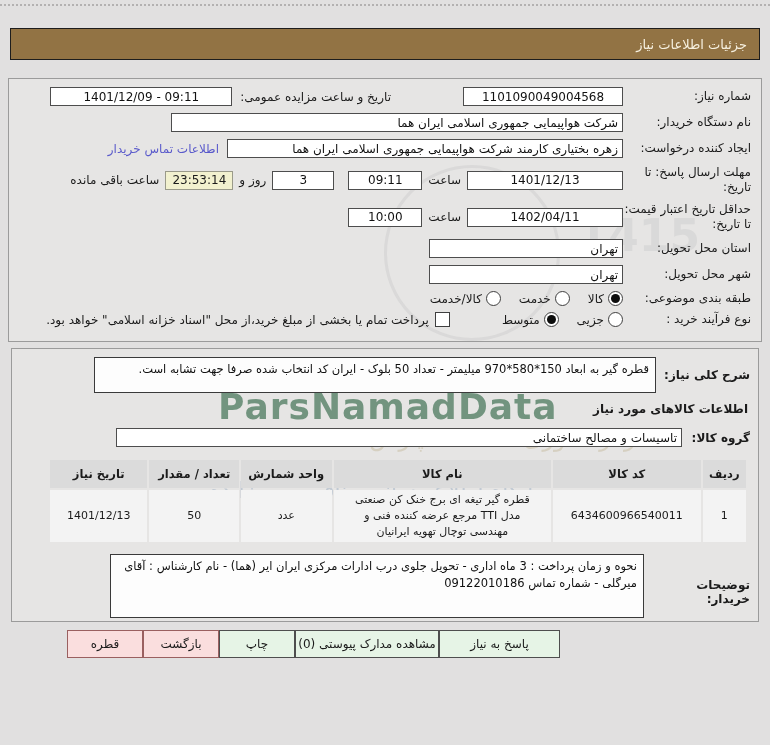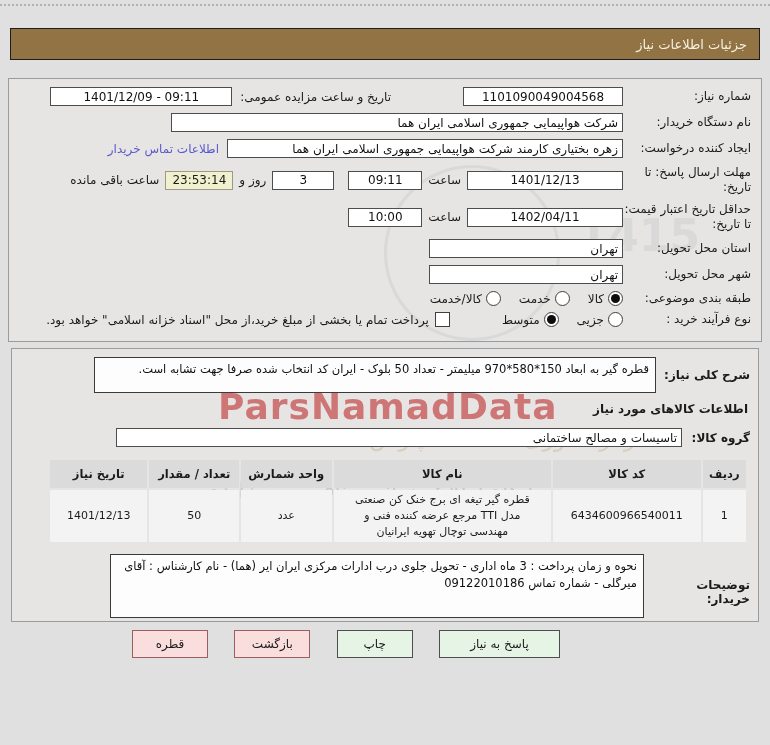--- a/index.html
+++ b/index.html
@@ -51,21 +51,21 @@
   table.goods td{background:#f3f3f3;font-size:11px;height:42px;padding:2px 17px;text-align:center;vertical-align:middle;}
   td.namecell{text-align:center;line-height:1.45;}
   .btnbar{position:absolute;top:630px;right:210px;left:132px;display:flex;align-items:center;justify-content:space-between;}
   .btn{
     height:26px;border:1px solid #4e4e4e;display:flex;align-items:center;justify-content:center;
     padding:0 12px;font-size:12px;cursor:pointer;white-space:nowrap;
   }
   .btn.green{background:var(--c-green,#e6f4e6);}
   .btn.pink{background:var(--c-pink,#fadede);border-color:#9a6060;}
   .wm{position:absolute;pointer-events:none;z-index:1;}
-  .wm-brand{top:386px;left:218px;font-size:36px;font-weight:bold;color:#b91c1c;opacity:.55;direction:ltr;letter-spacing:1px;}
+  .wm-brand{top:386px;left:218px;font-size:36px;font-weight:bold;color:#14532d;opacity:.55;direction:ltr;letter-spacing:1px;}
   .wm-callig{top:424px;right:120px;font-size:24px;color:#c9bfa6;opacity:.55;}
   .wm-blue{top:478px;right:230px;font-size:22px;color:#9fb0c4;opacity:.5;}
   .wm-phone{top:508px;right:300px;font-size:22px;color:#9fb0c4;opacity:.45;direction:ltr;}
   .wm-circle{top:165px;right:210px;width:170px;height:170px;border:3px solid #cecece;border-radius:50%;opacity:.5;}
   .wm-digits{top:210px;right:70px;font-size:44px;font-weight:bold;color:#d2d2d2;opacity:.6;direction:ltr;}
 </style>
 </head>
 <body>
 
 <div class="top-dots"></div>
@@ -202,16 +202,17 @@
 
   <div class="row" style="align-items:flex-start;margin:10px 0 0">
     <span class="blbl" style="width:100px;padding-top:24px">توضیحات خریدار:</span>
     <textarea class="descbox" style="width: 534px; height: 64px;" readonly="">نحوه و زمان پرداخت : 3 ماه اداری - تحویل جلوی درب ادارات مرکزی ایران ایر (هما) - نام کارشناس : آقای میرگلی - شماره تماس 09122010186</textarea>
   </div>
 
 </div>
 
 <div class="btnbar">
   <div class="btn green" style="min-width:95px">پاسخ به نیاز</div>
+  <div class="btn green" style="min-width:118px">مشاهده مدارک پیوستی (0)</div>
   <div class="btn green" style="min-width:50px">چاپ</div>
   <div class="btn pink" style="min-width:50px">بازگشت</div>
   <div class="btn pink" style="min-width:50px">قطره</div>
 </div>
 
 </body></html>

